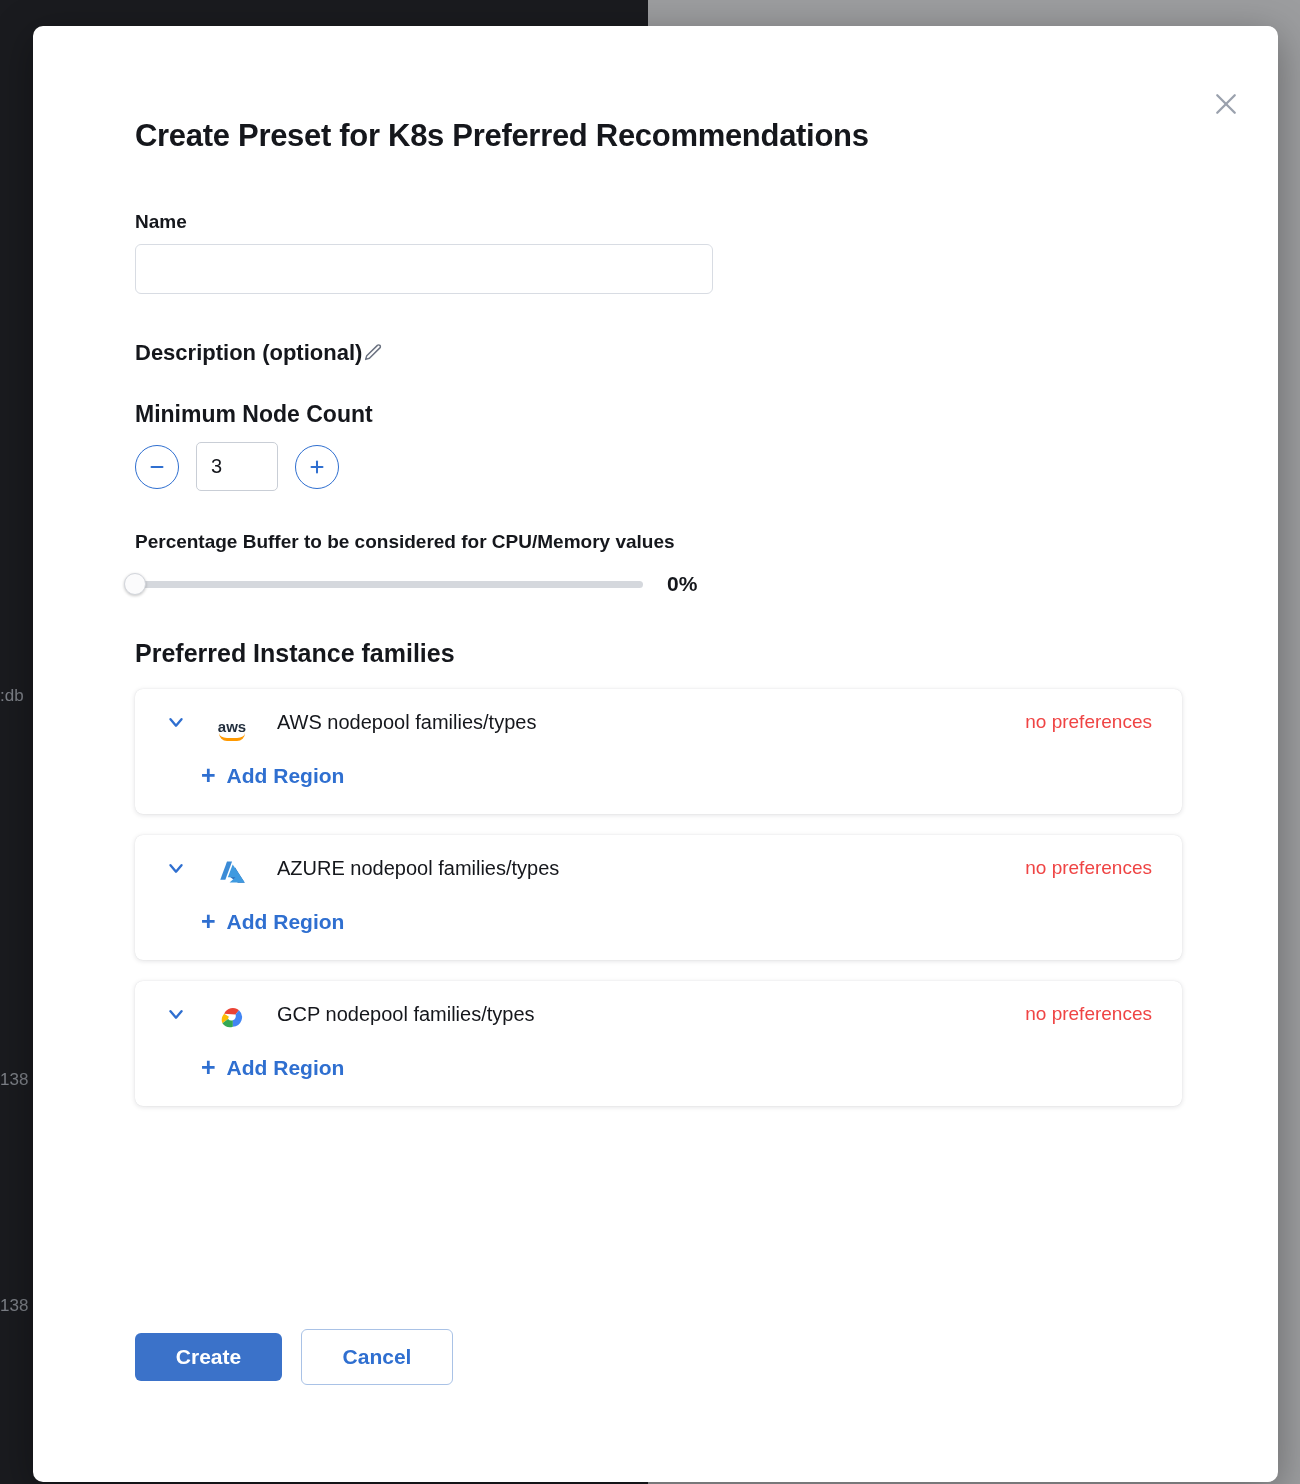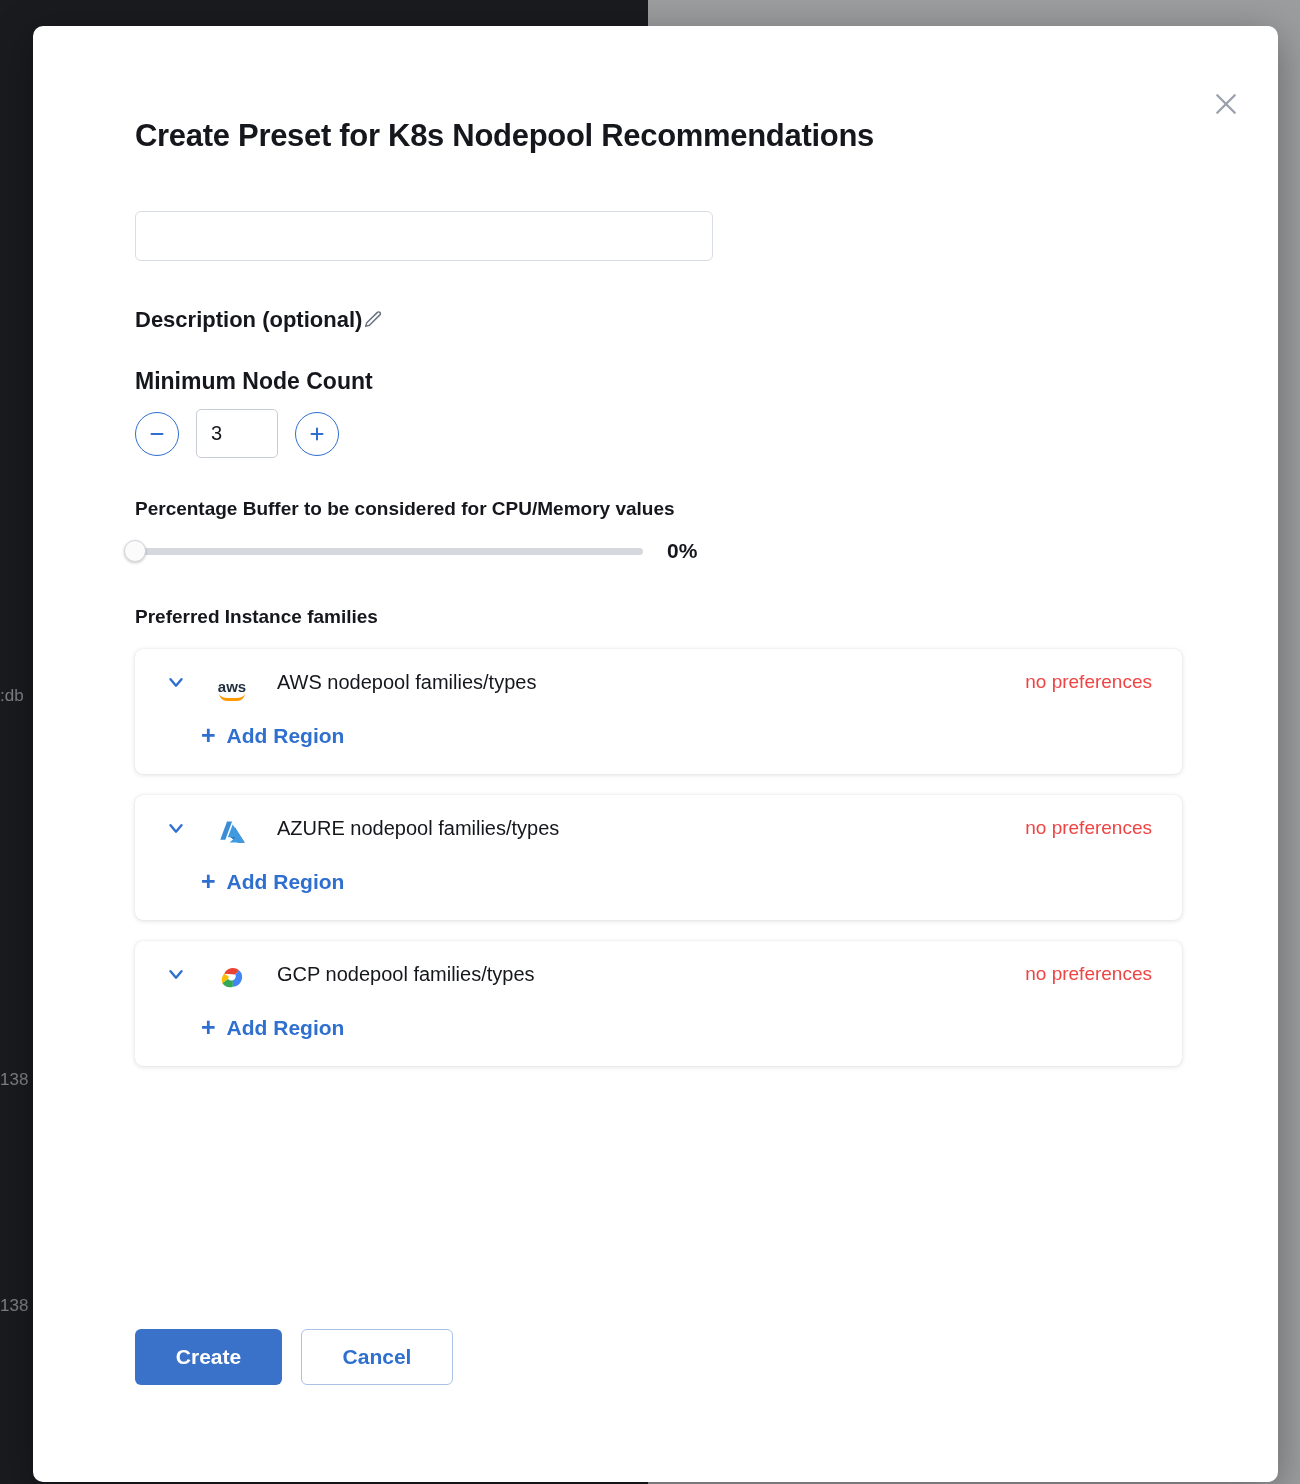--- a/index.html
+++ b/index.html
@@ -215,21 +215,21 @@
     cursor: pointer;
   }
   .slider-value {
     font-size: 21px;
     font-weight: bold;
     color: #15171c;
   }
 
   .pref-label {
     margin-top: 43px;
-    font-size: 19px;
+    font-size: 25px;
     font-weight: bold;
     color: #15171c;
   }
 
   .provider-card {
     margin-top: 21px;
     width: 1047px;
     background: #ffffff;
     border-radius: 8px;
     box-shadow: 0 1px 5px rgba(20,25,40,0.13), 0 0 1px rgba(20,25,40,0.12);
@@ -303,21 +303,21 @@
   .footer {
     position: absolute;
     left: 102px;
     top: 1303px;
     display: flex;
     gap: 19px;
     align-items: center;
   }
   .btn-primary {
     min-width: 147px;
-    height: 56px;
+    height: 48px;
     background: #3b72c9;
     color: #fff;
     border: none;
     border-radius: 6px;
     font-size: 21px;
     font-weight: bold;
     cursor: pointer;
     font-family: "Liberation Sans", sans-serif;
   }
   .btn-secondary {
@@ -348,25 +348,26 @@
 
 <div id="modal">
 
   <div class="close-btn">
     <svg width="30" height="30" viewBox="0 0 24 24" fill="none" stroke="currentColor" stroke-width="1.8" stroke-linecap="round">
       <line x1="5" y1="5" x2="19" y2="19"></line>
       <line x1="19" y1="5" x2="5" y2="19"></line>
     </svg>
   </div>
 
-  <div class="modal-title">Create Preset for K8s Nodepool Recommendations</div>
+  <div class="modal-title">Create Preset for K8s Preferred Recommendations</div>
 
   <div class="content">
 
     
+    <div class="field-label">Name</div>
     <input class="name-input" type="text" value="" style="">
 
     
     <div class="desc-row">
       <div class="desc-label">Description (optional)</div>
       <span style="display:flex;align-items:center;">
         <svg class="pencil-icon" viewBox="0 0 24 24" fill="none" stroke="currentColor" stroke-width="1.6" stroke-linecap="round" stroke-linejoin="round">
           <path d="M16.8 3.7a1.9 1.9 0 0 1 2.7 2.7L8.1 17.8 4 19l1.2-4.1z"></path>
         </svg>
       </span>

